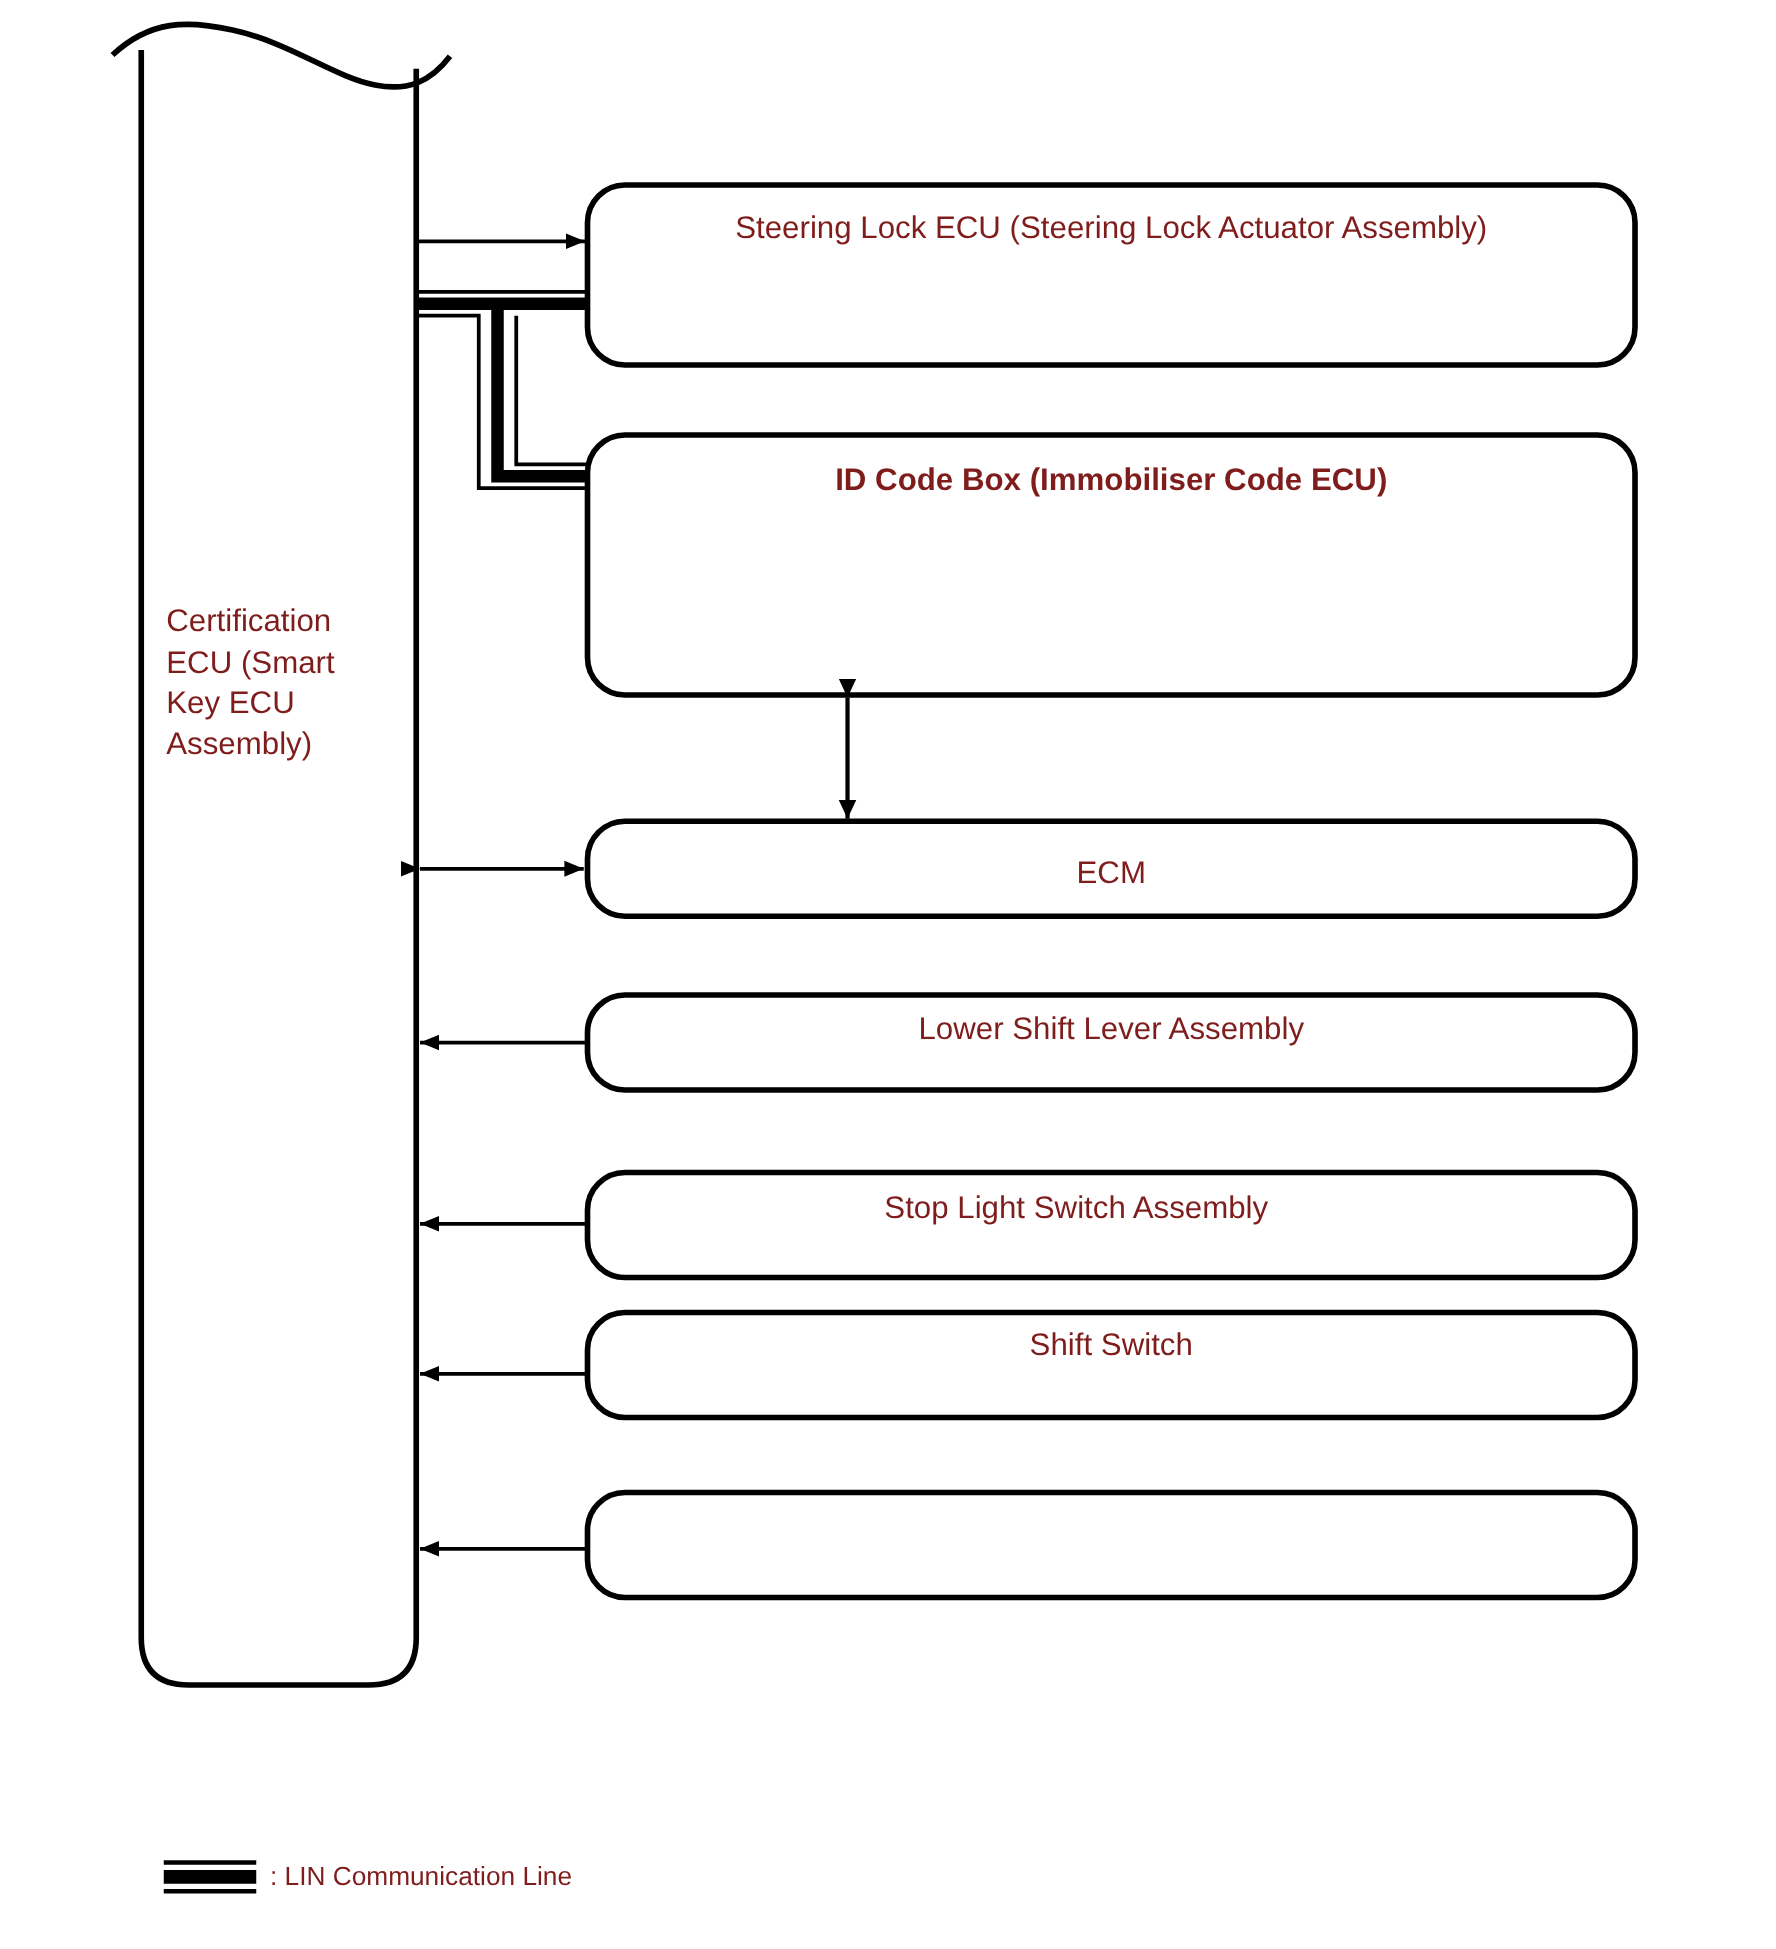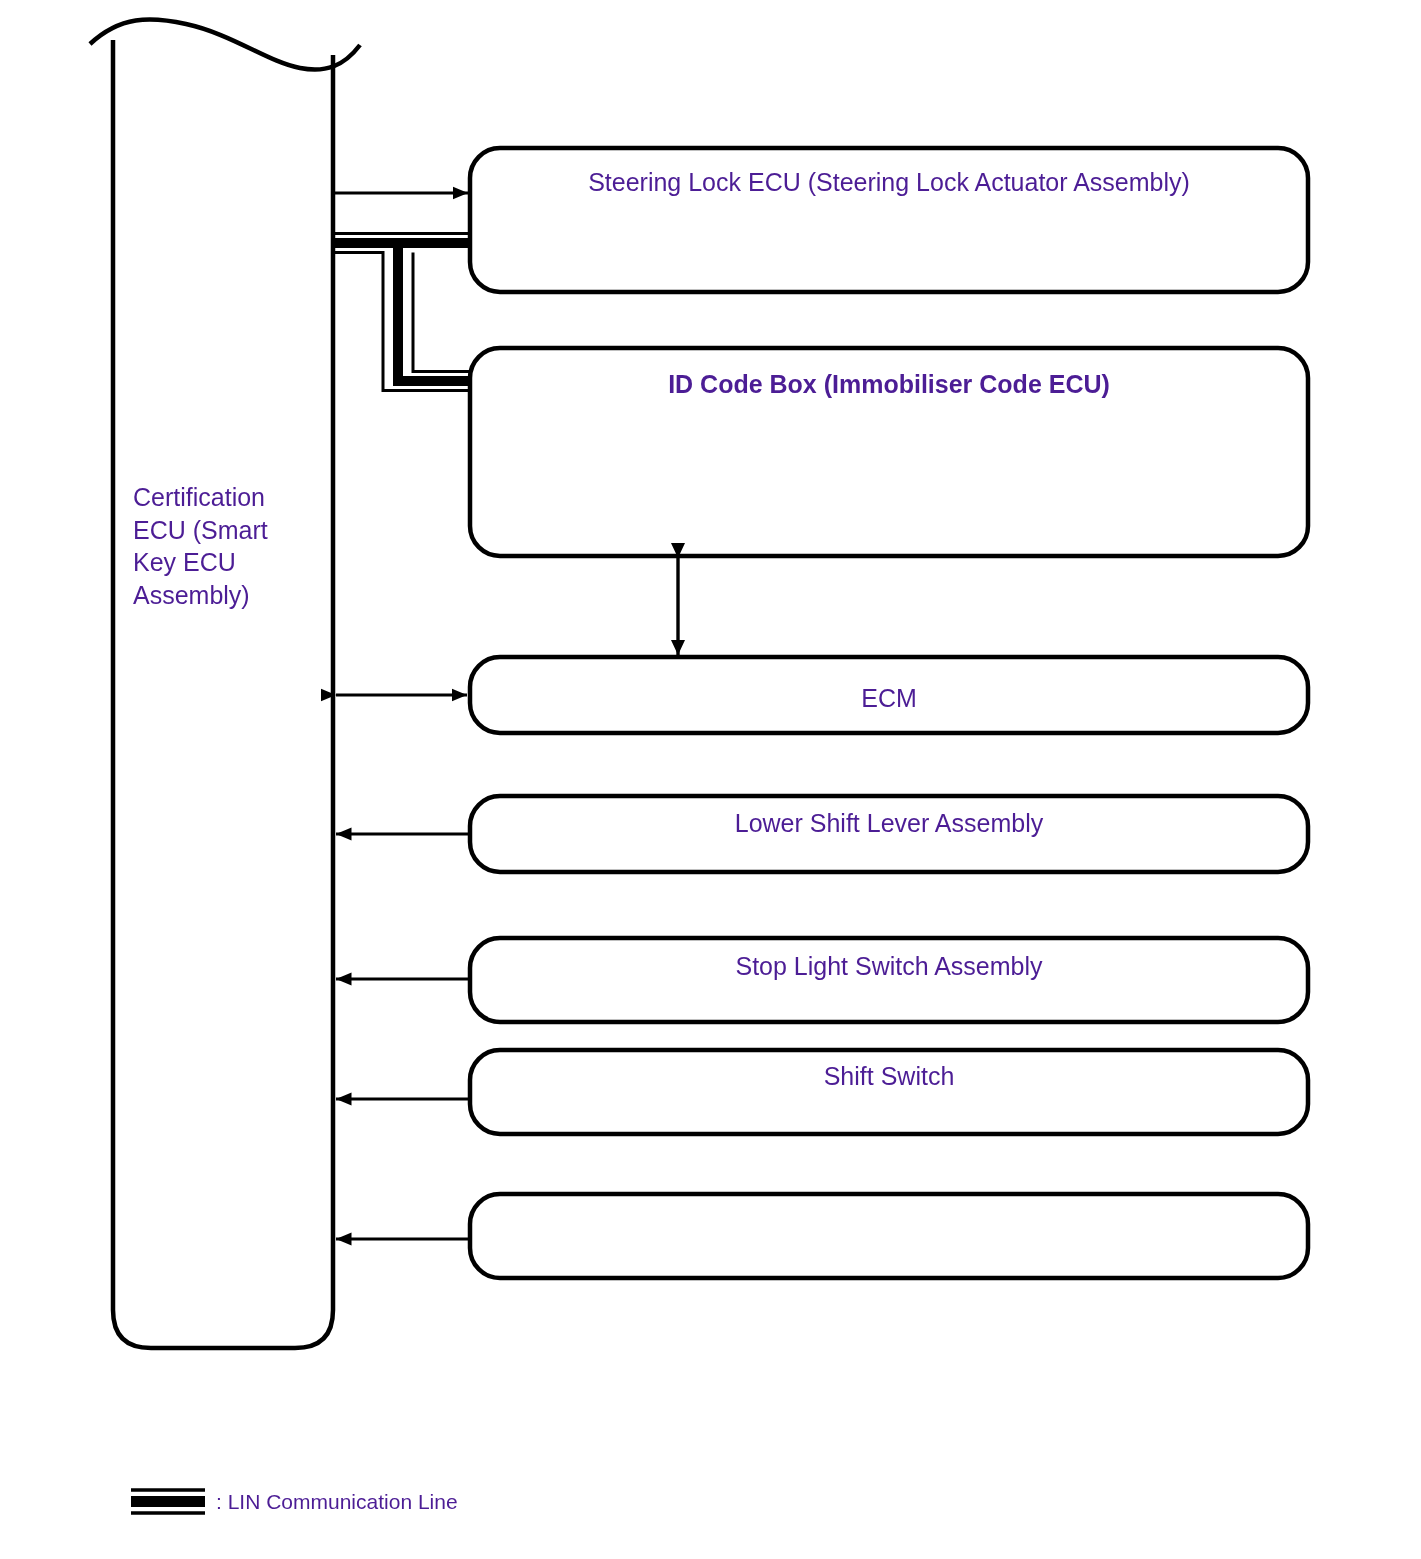--- a/index.html
+++ b/index.html
@@ -20,21 +20,21 @@
   #diagram-svg {
     position: absolute;
     left: 0;
     top: 0;
     width: 1421px;
     height: 1559px;
   }
   .node-label {
     position: absolute;
     font-family: "Liberation Sans", sans-serif;
-    color: #4c1d95;
+    color: #7f1d1d;
     white-space: pre;
     line-height: 1.30;
   }
   .box-label {
     font-size: 25px;
     text-align: center;
   }
   .vertical-label {
     font-size: 25px;
     text-align: left;
@@ -117,20 +117,20 @@
 Assembly)</div>
 
   <div class="node-label box-label" style="left:470px; top:166px; width:838px;">Steering Lock ECU (Steering Lock Actuator Assembly)</div>
 
   <div class="node-label box-label" style="left:470px; top:368px; width:838px;font-weight:bold;">ID Code Box (Immobiliser Code ECU)</div>
 
   <div class="node-label box-label" style="left:470px; top:682px; width:838px;">ECM</div>
 
   <div class="node-label box-label" style="left:470px; top:807px; width:838px;">Lower Shift Lever Assembly</div>
 
-  <div class="node-label box-label" style="left:470px; top:950px; width:838px;">Stop Light Switch Assembly</div>
+  <div class="node-label box-label" style="left:442px; top:950px; width:838px;">Stop Light Switch Assembly</div>
 
   <div class="node-label box-label" style="left:470px; top:1060px; width:838px;">Shift Switch</div>
 
 
   <div class="node-label legend-label" style="left:216px; top:1488px; width:700px;">: LIN Communication Line</div>
 
 </div>
 
 </body></html>

